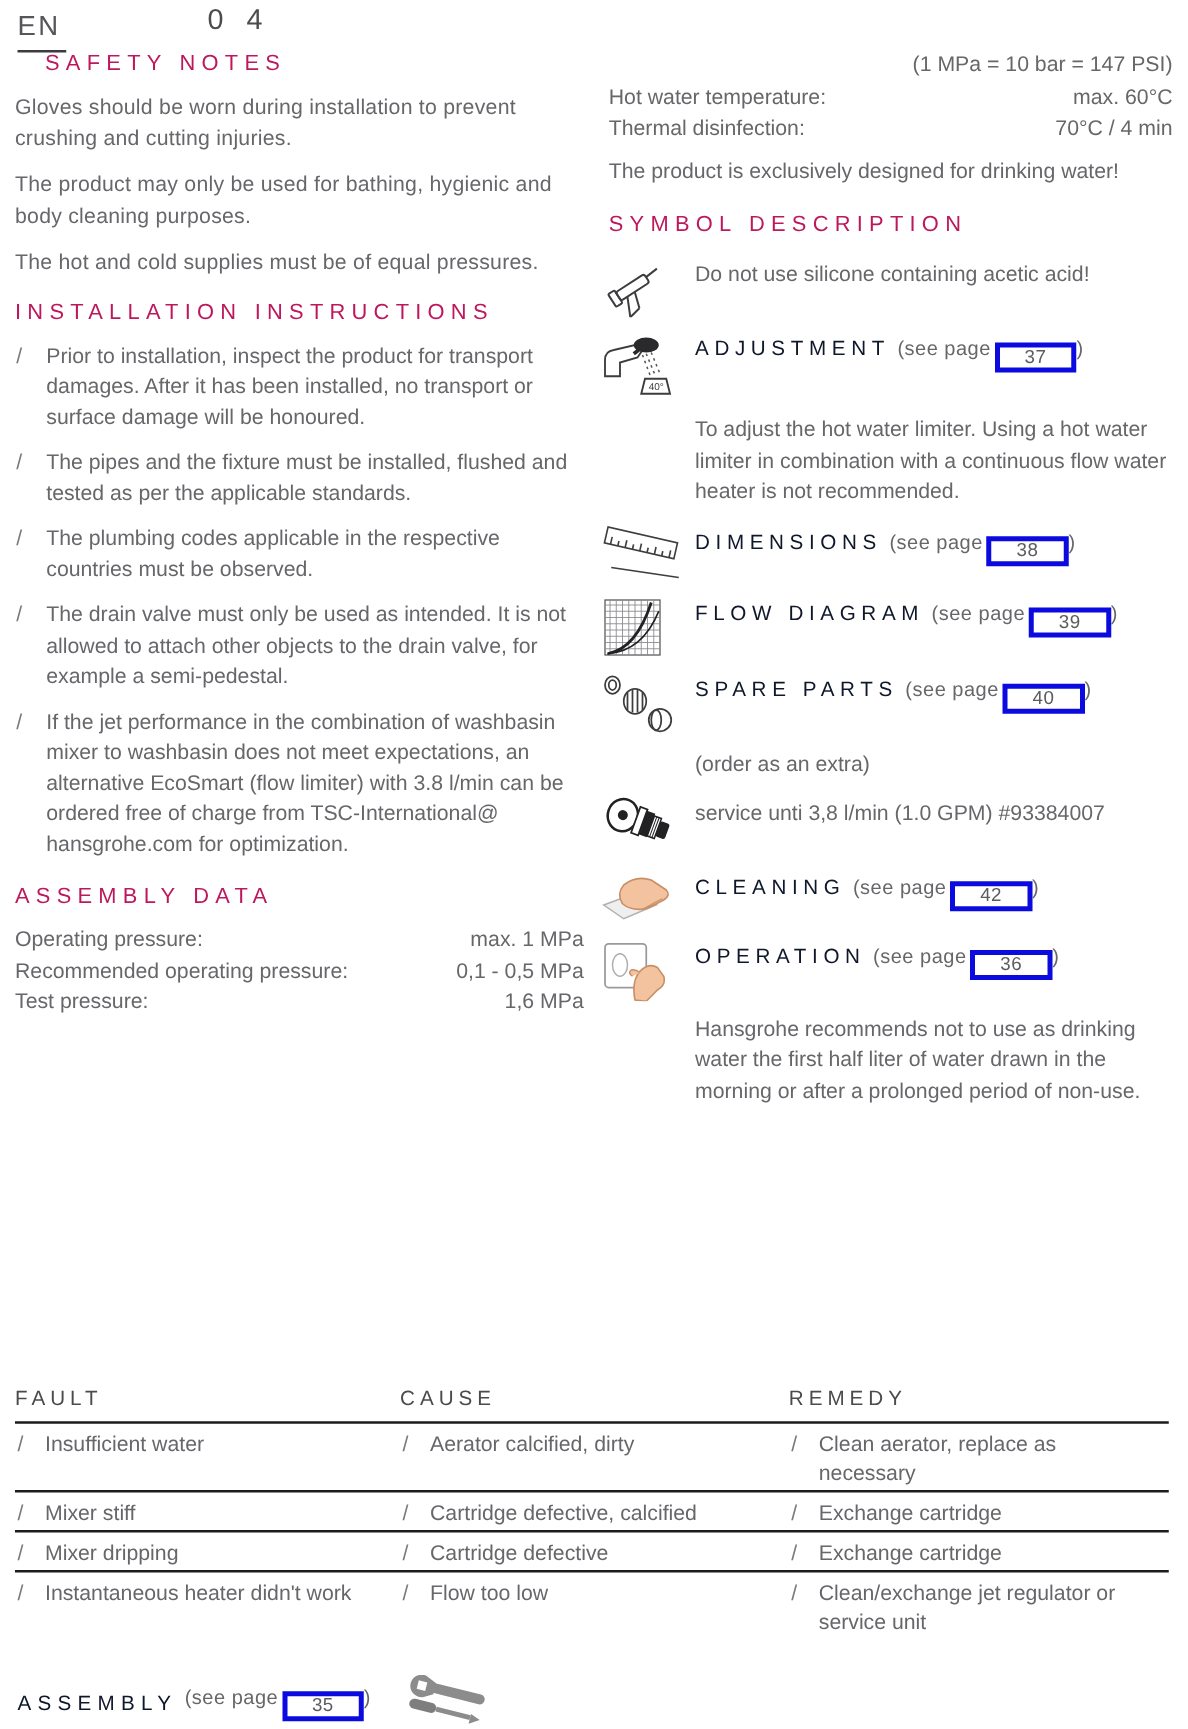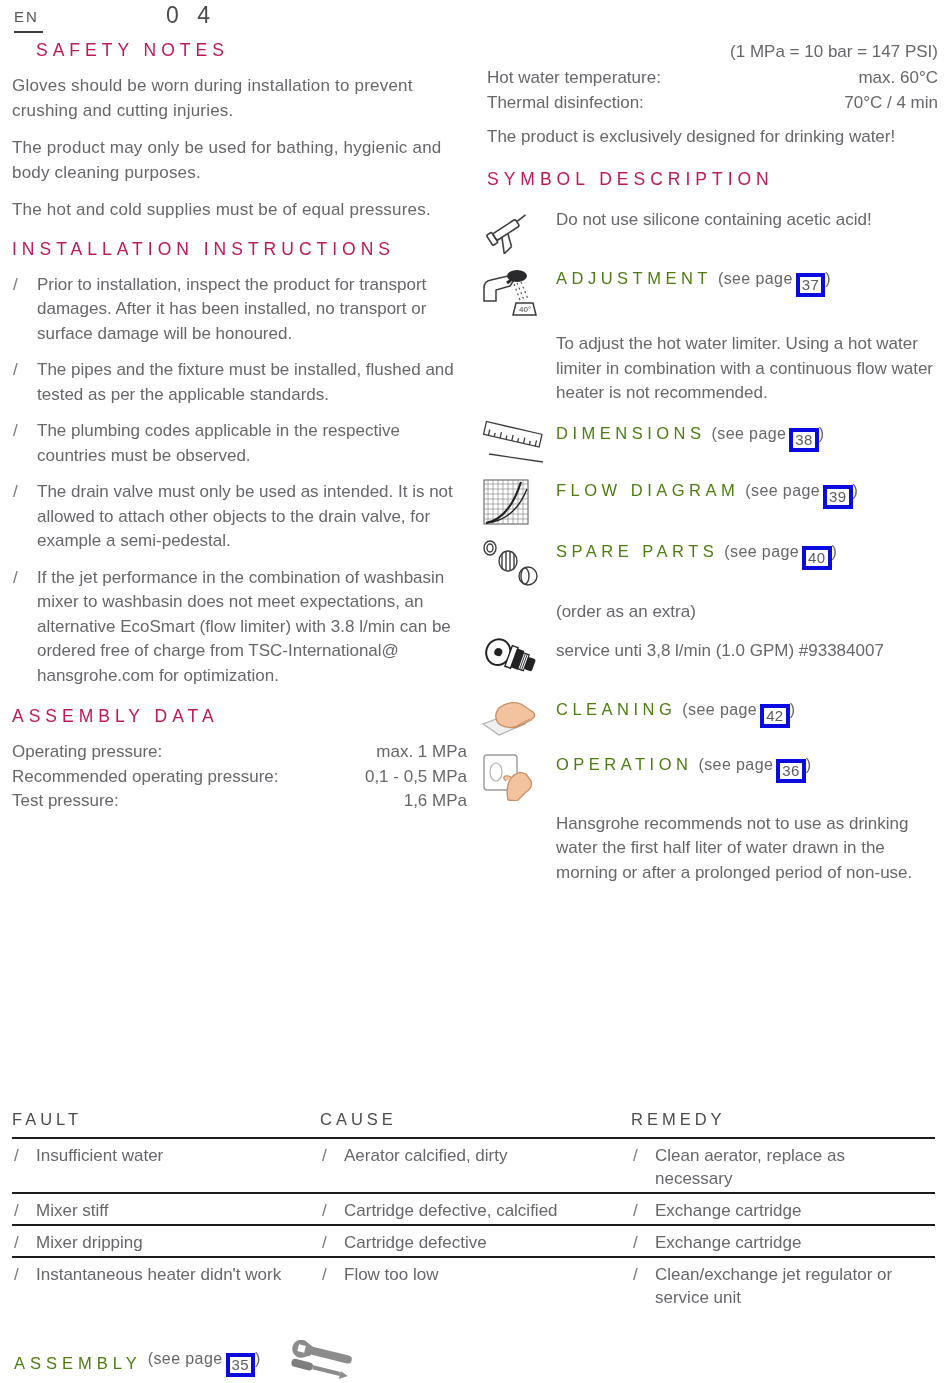--- a/index.html
+++ b/index.html
@@ -1,21 +1,21 @@
 <!DOCTYPE html>
 <html><head>
 <meta charset="utf-8">
 <style>
   html,body{margin:0;padding:0;}
   body{
     width:950px;height:1383px;position:relative;background:#ffffff;
     font-family:"Liberation Sans", sans-serif;color:#67676b;font-size:17px;
     overflow:hidden;
   }
-  .hdr-lang{position:absolute;left:14px;top:8px;font-size:15px;letter-spacing:2px;color:#55555a;
+  .hdr-lang{position:absolute;left:14px;top:8px;font-size:22px;letter-spacing:2px;color:#55555a;
     border-bottom:2px solid #3c3c40;padding:0 4px 6px 0;}
   .hdr-page{position:absolute;left:166px;top:2px;font-size:23px;letter-spacing:6px;color:#4c4c4f;}
 
   .col-left{position:absolute;left:12px;top:40px;width:455px;}
   .col-right{position:absolute;left:487px;top:40px;width:451px;}
 
   .sec-title{font-size:17.5px;font-weight:400;color:#be185d;letter-spacing:5px;margin:0 0 13px 0;}
   .indent{margin-left:24px;}
   p.body{margin:0 0 13px 0;line-height:24.5px;letter-spacing:0.2px;overflow-wrap:break-word;}
   .mt{margin-top:12px;}
@@ -26,24 +26,24 @@
   .kv{display:flex;justify-content:space-between;line-height:24.5px;}
   .kv .v{text-align:right;white-space:nowrap;}
 
   .right-note{text-align:right;line-height:24px;margin-bottom:2px;}
   .drink{margin:10px 0 20px 0;line-height:24px;}
 
   .sym-row{display:flex;align-items:flex-start;margin-bottom:6px;}
   .sym-icon{flex:0 0 62px;width:62px;margin-left:-6px;margin-right:13px;}
   .sym-body{flex:1;min-height:40px;padding-top:4px;}
   .sym-noicon{padding-left:69px;}
-  .sym-title{font-size:16.5px;color:#4d7c0f;letter-spacing:4.5px;}
+  .sym-title{font-size:16.5px;color:#0f172a;letter-spacing:4.5px;}
   .see{font-size:16px;color:#67676b;letter-spacing:0.4px;margin-left:6px;white-space:nowrap;}
   .plink{display:inline-block;border:4px solid #0b0bdf;color:#5c5c60;font-size:15px;
-    line-height:16px;padding:0 2px;margin:0 0 0 3px;vertical-align:-6px;min-width:16px;text-align:center;}
+    line-height:16px;padding:0 20px;margin:0 0 0 3px;vertical-align:-6px;min-width:16px;text-align:center;}
   .sym-sub{line-height:22px;}
   .sym-para{line-height:24.5px;margin:4px 0 14px 0;}
 
   .fault-table{position:absolute;left:12px;top:1105px;width:923px;}
   .trow{display:grid;grid-template-columns:308px 311px 1fr;column-gap:0;}
   .thead .cell{font-size:16.5px;letter-spacing:4px;color:#4b4b4e;padding-bottom:8px;}
   .trow{border-bottom:2.5px solid #1c1c1e;}
   .trow.last{border-bottom:none;}
   .cell{padding:5px 10px 2px 0;}
   .cellb{position:relative;padding-left:24px;line-height:23px;}

